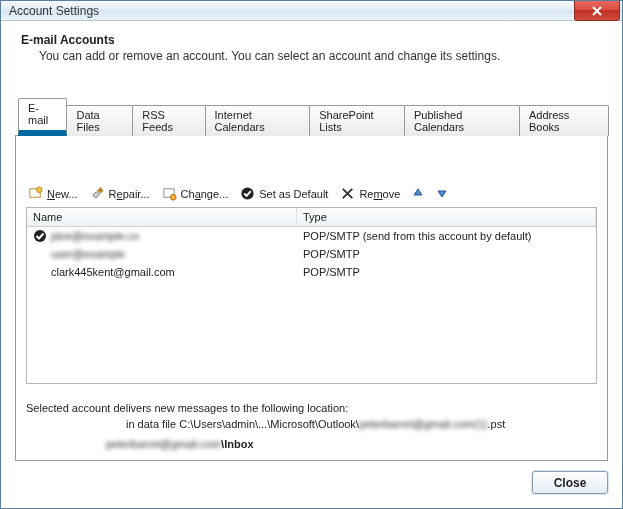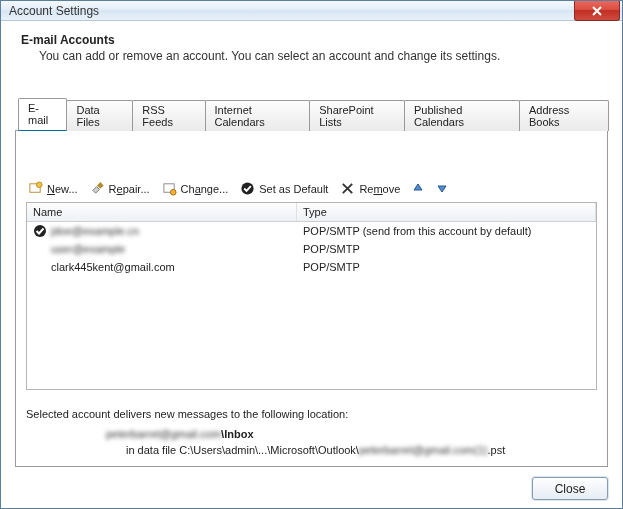--- a/index.html
+++ b/index.html
@@ -45,21 +45,21 @@
     border-radius: 0 0 3px 3px;
     display: flex;
     align-items: center;
     justify-content: center;
     color: #fff;
     font-weight: bold;
   }
   .close-btn svg { width: 10px; height: 10px; }
   .content-outer {
     flex: 1;
-    padding: 12px 14px 8px 14px;
+    padding: 12px 14px 14px 14px;
     display: flex;
     flex-direction: column;
   }
   .heading {
     padding: 0 6px 0 6px;
   }
   .heading h1 {
     margin: 0 0 2px 0;
     font-size: 12px;
     font-weight: bold;
@@ -86,21 +86,21 @@
     color: #222;
     border-radius: 2px 2px 0 0;
     position: relative;
     top: 1px;
   }
   .tab.active {
     background: #fff;
     z-index: 2;
     top: 1px;
     padding-bottom: 4px;
-    border-bottom: 1px solid #0369a1;
+    border-bottom: 6px solid #0369a1;
   }
   .tabpage {
     border: 1px solid #9a9a9a;
     background: #fff;
     flex: 1;
     padding: 8px 10px 10px 10px;
     display: flex;
     flex-direction: column;
     margin-top: 0;
   }
@@ -190,20 +190,21 @@
   .btn {
     min-width: 76px;
     height: 23px;
     border: 1px solid #8a9bad;
     border-radius: 3px;
     background: linear-gradient(to bottom,#fefefe,#e6edf5);
     font-size: 12px;
     color: #222;
     display:flex; align-items:center; justify-content:center;
     box-shadow: 0 0 0 1px rgba(100,160,220,0.25);
+    font-weight: bold;
   }
   .arrow-up { color:#3b6fb5; font-size:11px; }
   .arrow-down { color:#3b6fb5; font-size:11px; }
 </style>
 </head>
 <body>
 
 <div class="window">
 
   <div class="titlebar">
@@ -330,25 +331,25 @@
               <span>clark445kent@gmail.com</span>
             </div>
             <div class="cell col-type">POP/SMTP</div>
           </div>
 
         </div>
       </div>
 
       <div class="location-block">
         <div>Selected account delivers new messages to the following location:</div>
+        <div class="loc-line sub">
+          <span>in data file C:\Users\admin\...\Microsoft\Outlook\</span><span class="blur">peterbarret@gmail.com(1)</span><span>.pst</span>
+        </div>
         <div class="loc-line">
           <span class="blur">peterbarret@gmail.com</span><b>\Inbox</b>
-        </div>
-        <div class="loc-line sub">
-          <span>in data file C:\Users\admin\...\Microsoft\Outlook\</span><span class="blur">peterbarret@gmail.com(1)</span><span>.pst</span>
         </div>
       </div>
 
     </div>
 
     <div class="footer">
       <div class="btn">
         <span><span class="u">C</span>lose</span>
       </div>
     </div>

